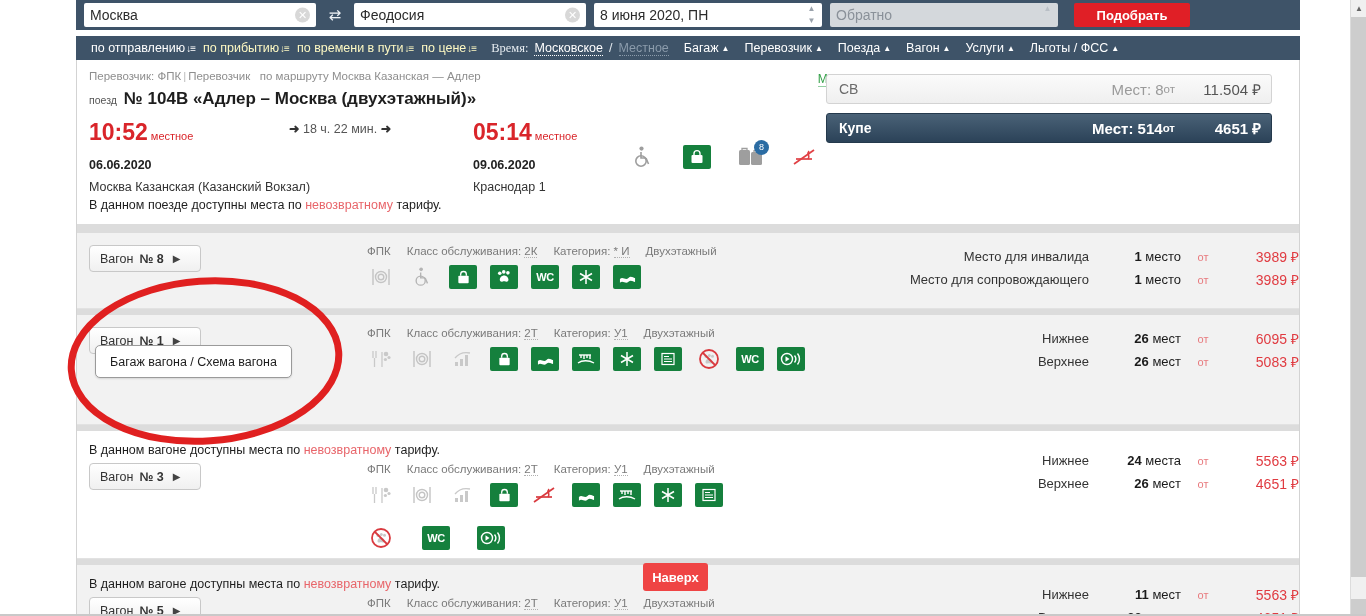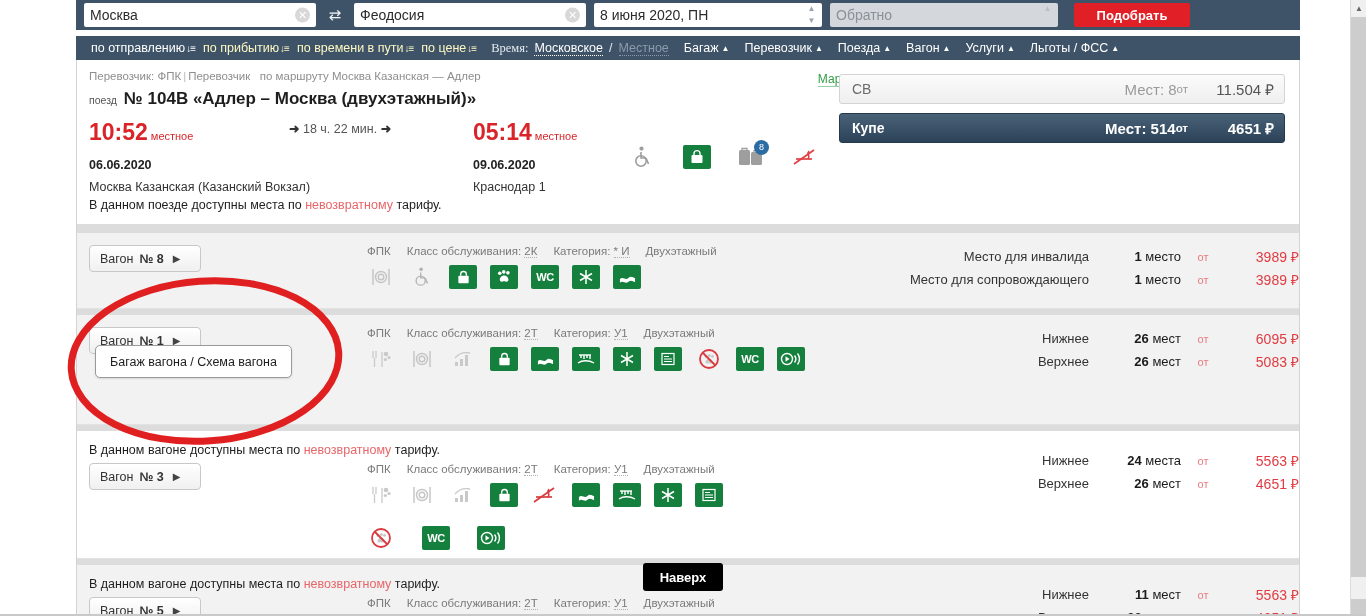--- a/index.html
+++ b/index.html
@@ -141,21 +141,21 @@
   .duration .arw { color: #333; font-weight: bold; }
   .head-icons { position: absolute; left: 540px; top: 28px; display: flex; gap: 26px; align-items: center; }
 
   .note {
     font-size: 12.5px; color: #1e1e1e;
     padding: 0 12px; margin-top: 2px;
   }
   .note .nr { color: #e8656a; }
 
   
-  .pricepanel { position: absolute; right: 14px; top: 14px; width: 446px; }
+  .pricepanel { position: absolute; right: 27px; top: 14px; width: 446px; }
   .pp-row {
     height: 30px; margin-bottom: 9px;
     display: flex; align-items: center;
     padding: 0 10px 0 12px;
     font-size: 14px;
     border-radius: 3px;
   }
   .pp-row.sv {
     background: linear-gradient(#fbfbfb,#efefef);
     border: 1px solid #d3d3d3;
@@ -226,22 +226,22 @@
     color: #ffffff;
   }
   .ic-plain { color: #c9c9c9; }
   .ic-dark { color: #9e9e9e; }
   .ic-ban { color: #d93a3f; }
   .wc-txt { font-size: 11px; font-weight: bold; letter-spacing: -.5px; }
 
   
   .naverh {
     position: absolute; left: 643px; top: 563px;
-    width: 80px; height: 28px;
-    background: #000000; color: #fff;
+    width: 65px; height: 28px;
+    background: #ef4444; color: #fff;
     border: none; border-radius: 3px;
     font-size: 13px; font-weight: bold;
     cursor: pointer; z-index: 40;
   }
 
   
   .tooltip {
     position: absolute; left: 95px; top: 345px;
     width: 197px; height: 33px;
     background: #ffffff;

